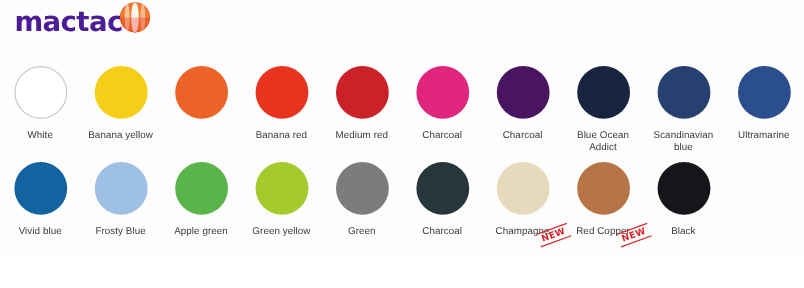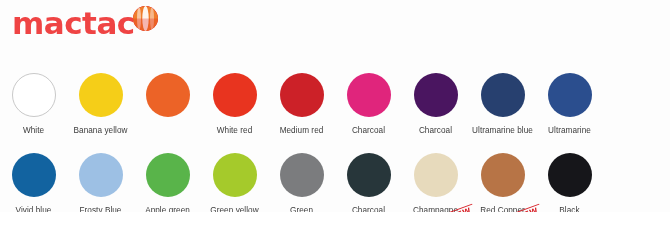--- a/index.html
+++ b/index.html
@@ -31,40 +31,40 @@
   }
   .logo {
     position: absolute;
     left: 12px;
     top: 8px;
     display: flex;
     align-items: center;
   }
   .logo-word {
     font-family: "DejaVu Sans", sans-serif;
-    font-size: 31px;
+    font-size: 23px;
     font-weight: bold;
     letter-spacing: -0.5px;
-    color: #ef4444;
+    color: #4c1d95;
     line-height: 1;
   }
   .logo-sphere {
     position: relative;
     width: 27px;
     height: 27px;
     margin-left: -3px;
     margin-top: -10px;
   }
   .logo-sphere svg { display: block; }
 
   
   .grid {
     position: absolute;
     left: 0;
-    top: 73px;
+    top: 55px;
     width: 596px;
   }
   .row {
     display: flex;
     width: 670px;
   }
   .row-1 { height: 80px; }
   .row-2 { height: 77px; }
 
   .cell {
@@ -165,21 +165,21 @@
       </div>
       <div class="cell">
         <div class="dot-wrap">
           <div class="dot" style="background:#ec6327"></div>
         </div>
       </div>
       <div class="cell">
         <div class="dot-wrap">
           <div class="dot" style="background:#e8341f"></div>
         </div>
-        <div class="cell-label">White red</div>
+        <div class="cell-label">Banana red</div>
       </div>
       <div class="cell">
         <div class="dot-wrap">
           <div class="dot" style="background:#cc2128"></div>
         </div>
         <div class="cell-label">Medium red</div>
       </div>
       <div class="cell">
         <div class="dot-wrap">
           <div class="dot" style="background:#e0257c"></div>
@@ -187,23 +187,29 @@
         <div class="cell-label">Charcoal</div>
       </div>
       <div class="cell">
         <div class="dot-wrap">
           <div class="dot" style="background:#4a1560"></div>
         </div>
         <div class="cell-label">Charcoal</div>
       </div>
       <div class="cell">
         <div class="dot-wrap">
+          <div class="dot" style="background:#17243f"></div>
+        </div>
+        <div class="cell-label">Blue Ocean Addict</div>
+      </div>
+      <div class="cell">
+        <div class="dot-wrap">
           <div class="dot" style="background:#27406f"></div>
         </div>
-        <div class="cell-label">Ultramarine blue</div>
+        <div class="cell-label">Scandinavian blue</div>
       </div>
       <div class="cell">
         <div class="dot-wrap">
           <div class="dot" style="background:#2b4e8e"></div>
         </div>
         <div class="cell-label">Ultramarine</div>
       </div>
     </div>
 
     <div class="row row-2">

